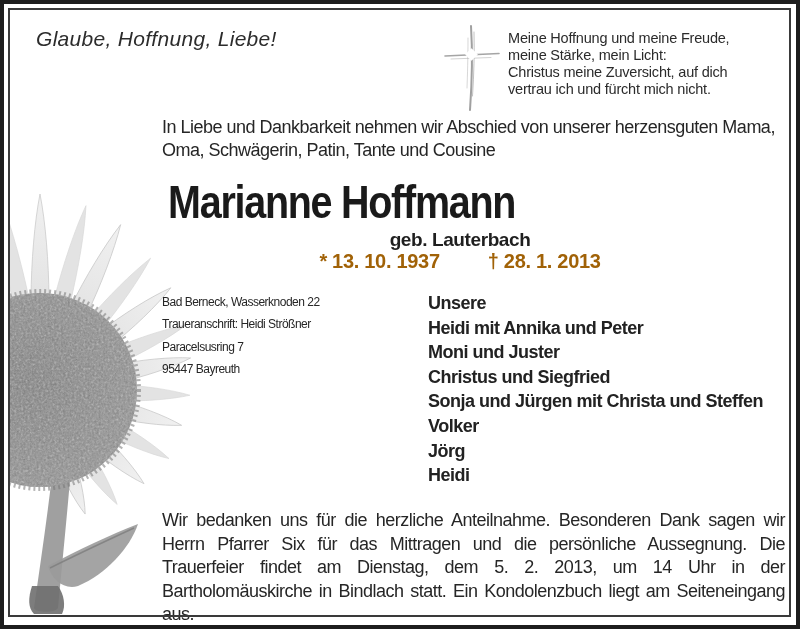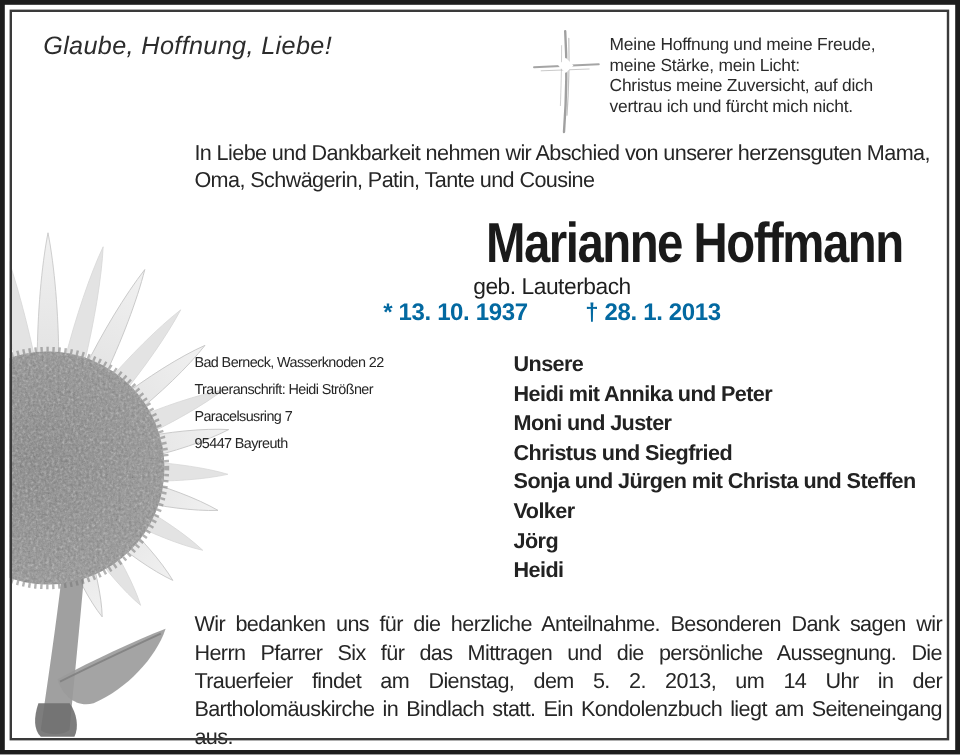--- a/index.html
+++ b/index.html
@@ -23,31 +23,31 @@
   }
   .cross-wrap{left:441px;top:22px;width:62px;height:92px;}
   .verse{
     left:508px;top:30px;
     font-size:14.5px;line-height:17px;letter-spacing:-.2px;color:#2b2b2b;
   }
   .intro{
     left:162px;top:116px;
     font-size:18px;line-height:22.5px;letter-spacing:-.5px;color:#262626;
   }
-  .name-block{left:135px;top:177px;width:650px;text-align:right;}
+  .name-block{left:135px;top:177px;width:650px;text-align:left;}
   .name{
     display:inline-block;
     font-size:47px;font-weight:bold;letter-spacing:-1.5px;color:#1a1a1a;
     transform:scaleX(.84);transform-origin:center;
     line-height:50px;
   }
   .maiden{left:135px;top:229px;width:650px;text-align:center;
-    font-size:19px;font-weight:normal;letter-spacing:-.4px;color:#1f1f1f;}
+    font-size:19px;font-weight:bold;letter-spacing:-.4px;color:#1f1f1f;}
   .dates{left:135px;top:250px;width:650px;text-align:center;
-    font-size:20px;font-weight:bold;letter-spacing:-.3px;color:#0369a1;}
+    font-size:20px;font-weight:bold;letter-spacing:-.3px;color:#a16207;}
   .dates .birth{margin-right:48px;}
 
   .address{
     left:162px;top:291px;
     font-size:12px;line-height:22.3px;letter-spacing:-.5px;color:#262626;
   }
   .mourners{
     left:428px;top:291px;
     font-size:18px;line-height:24.6px;letter-spacing:-.5px;color:#222222;
   }

